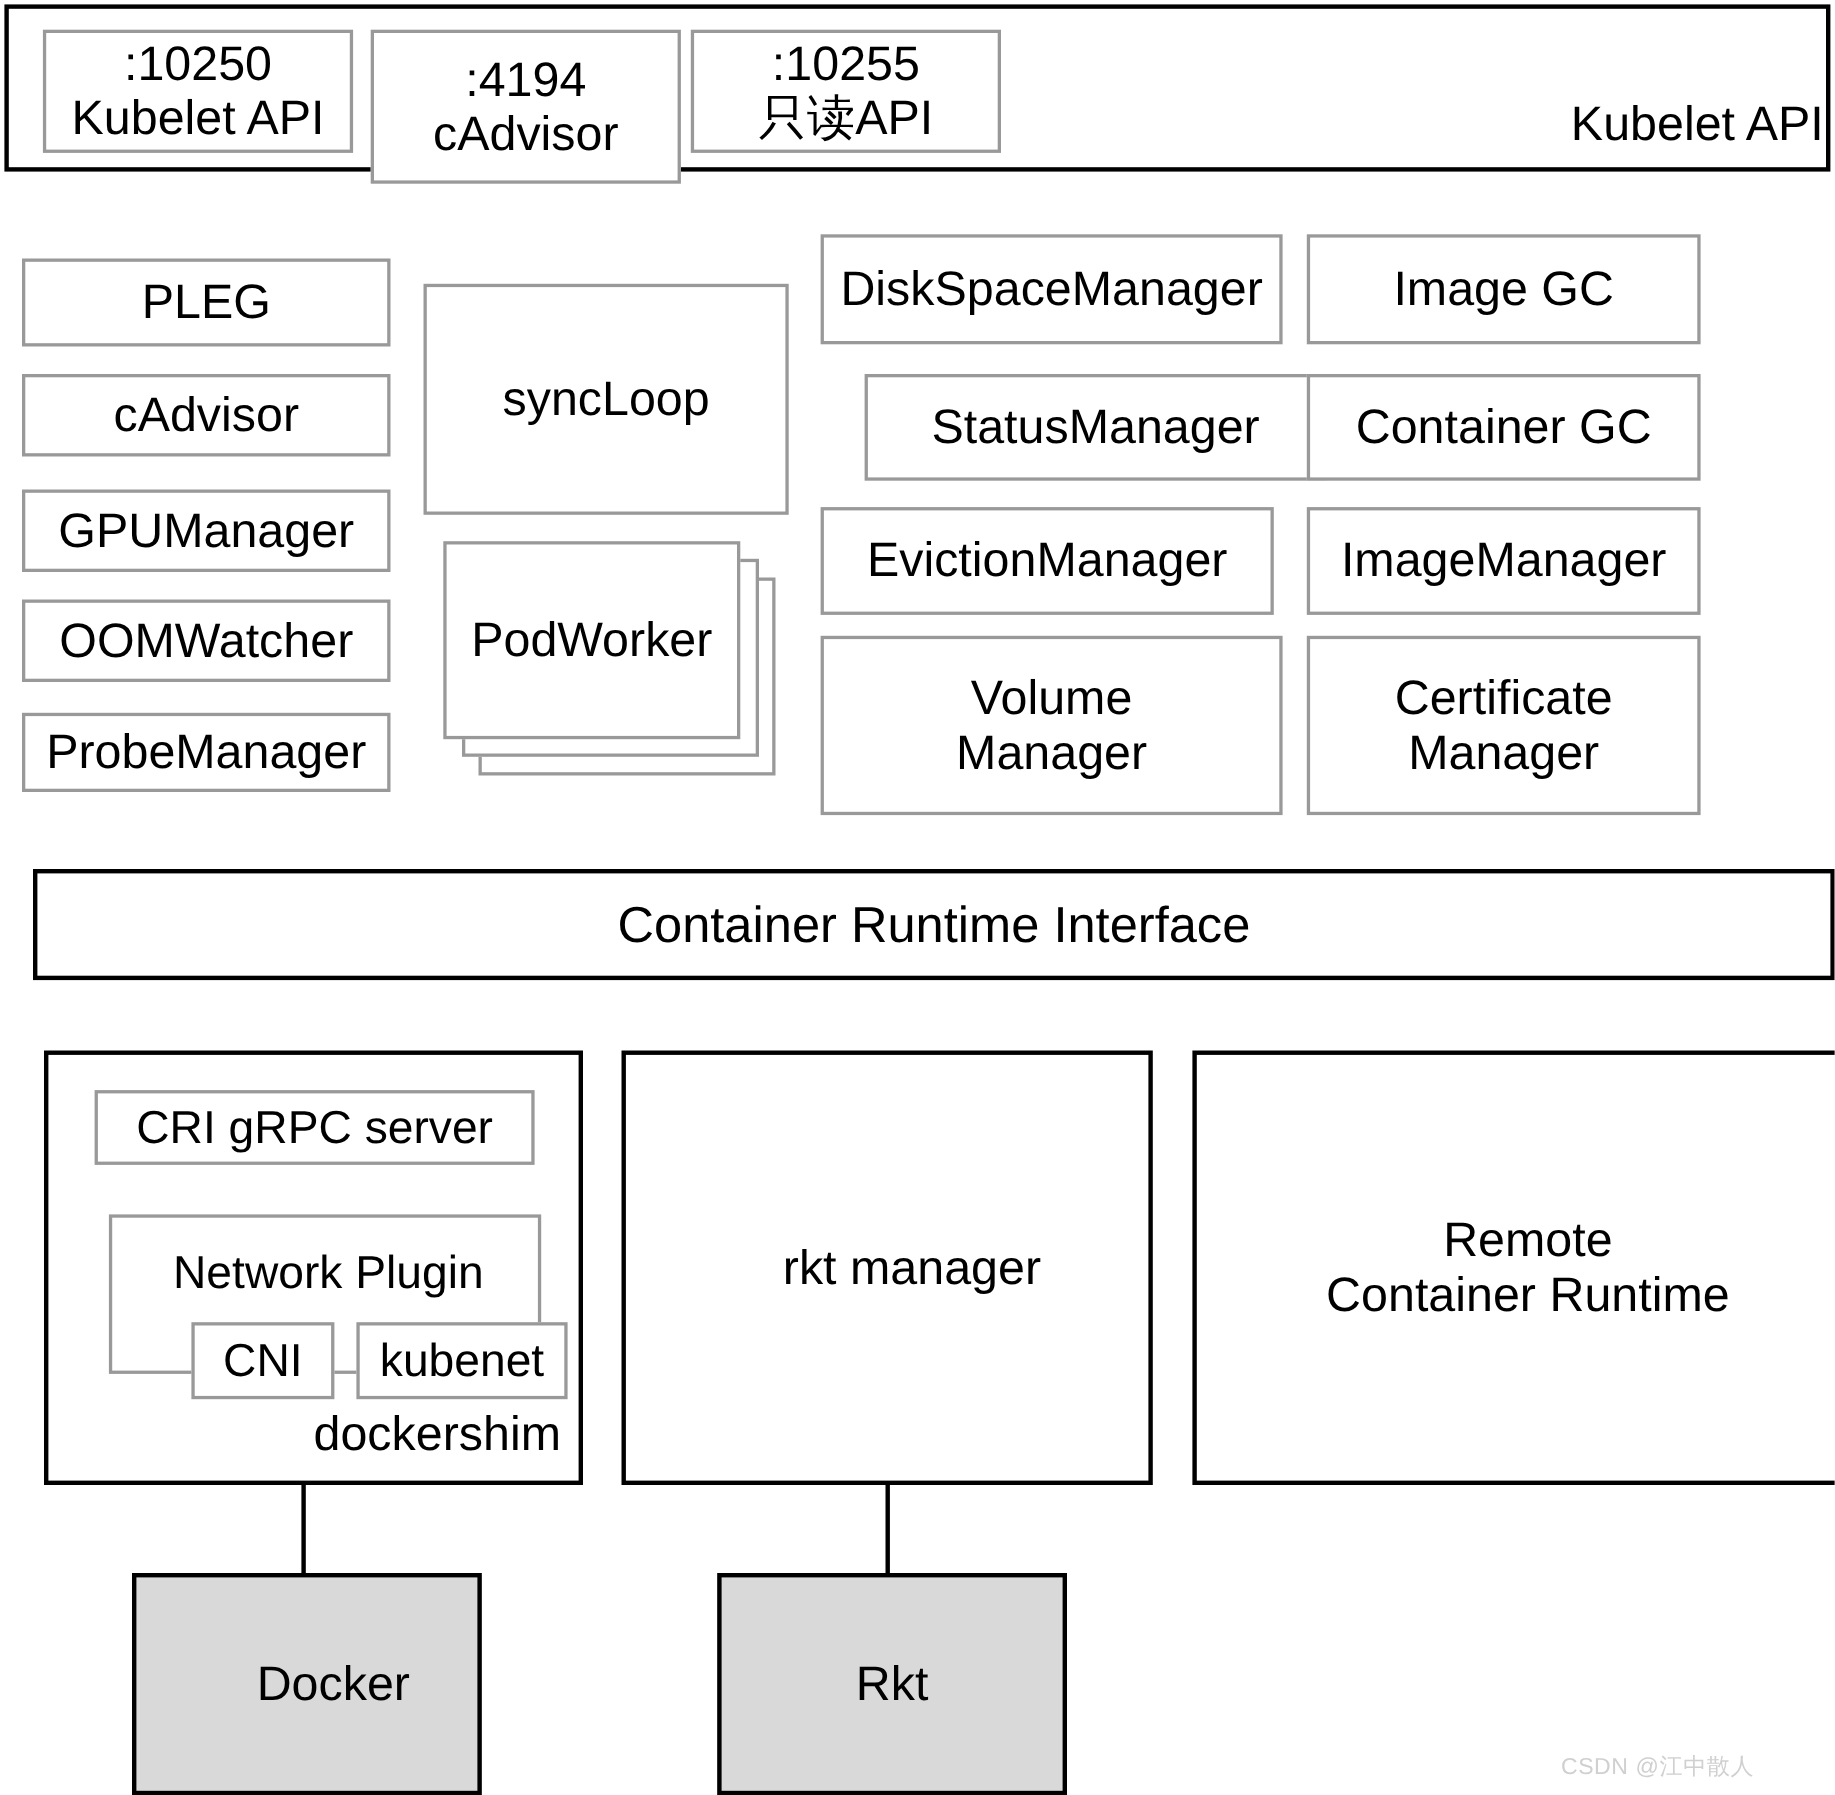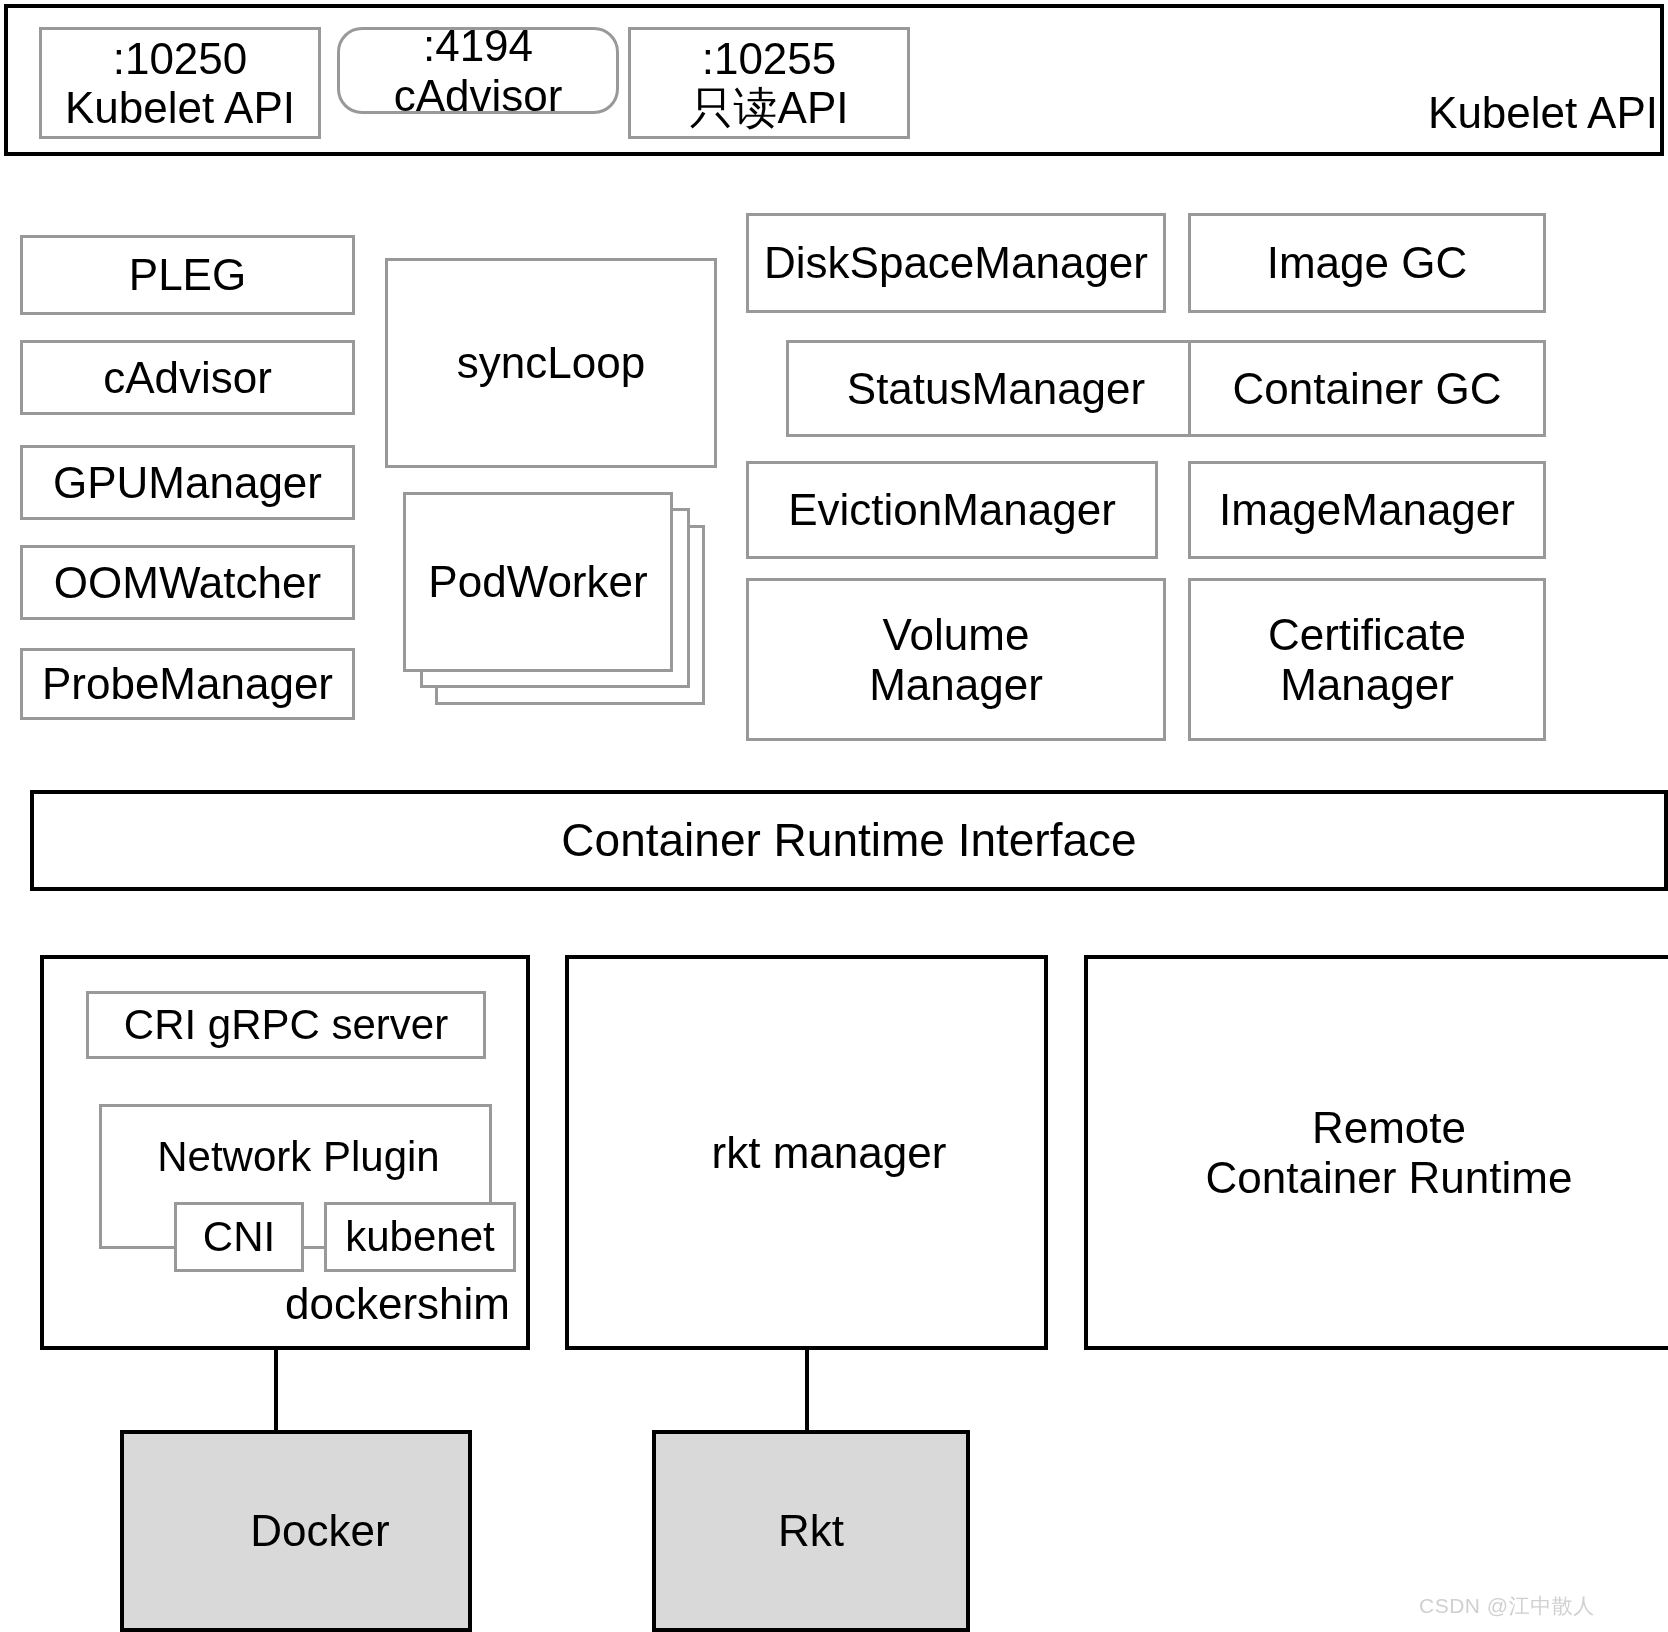--- a/index.html
+++ b/index.html
@@ -74,21 +74,21 @@
 </head>
 <body>
 
 <div id="canvas">
 
   <div class="box black-border" style="left:4px; top:4px; width:1660px; height:152px; display:block;">
     <div class="box gray-border t44 multiline" style="left:31px; top:19px; width:282px; height:112px; flex-direction:column;">
       <span>:10250</span>
       <span>Kubelet API</span>
     </div>
-    <div class="box gray-border t44 multiline" style="left:329px; top:19px; width:282px; height:87px; flex-direction:column;border-radius:25px;">
+    <div class="box gray-border t44 multiline" style="left:329px; top:19px; width:282px; height:140px; flex-direction:column;">
       <span>:4194</span>
       <span>cAdvisor</span>
     </div>
     <div class="box gray-border t44 multiline" style="left:620px; top:19px; width:282px; height:112px; flex-direction:column;">
       <span>:10255</span>
       <span>只读API</span>
     </div>
     <div class="label-only t44" style="left:1290px; top:80px; width:360px; height:50px; justify-content:flex-end;">
       <span>Kubelet API</span>
     </div>
@@ -177,21 +177,21 @@
   </div>
 
   <div class="box black-border t44 multiline" style="left:1084px; top:955px; width:610px; height:395px; flex-direction:column; justify-content:center;">
     <span>Remote
 Container Runtime</span>
   </div>
 
   <div class="connector" style="left:274px; top:1350px; height:82px;"></div>
   <div class="connector" style="left:805px; top:1350px; height:82px;"></div>
 
-  <div class="box black-border gray-fill t44" style="left:120px; top:1430px; width:352px; height:202px;padding-left:48px;">
+  <div class="box black-border gray-fill t44" style="left:120px; top:1430px; width:318px; height:202px;padding-left:48px;">
     <span>Docker</span>
   </div>
   <div class="box black-border gray-fill t44" style="left:652px; top:1430px; width:318px; height:202px;">
     <span>Rkt</span>
   </div>
 
   <div class="watermark" style="left:1419px; top:1592px;">
     <span>CSDN @江中散人</span>
   </div>
 

